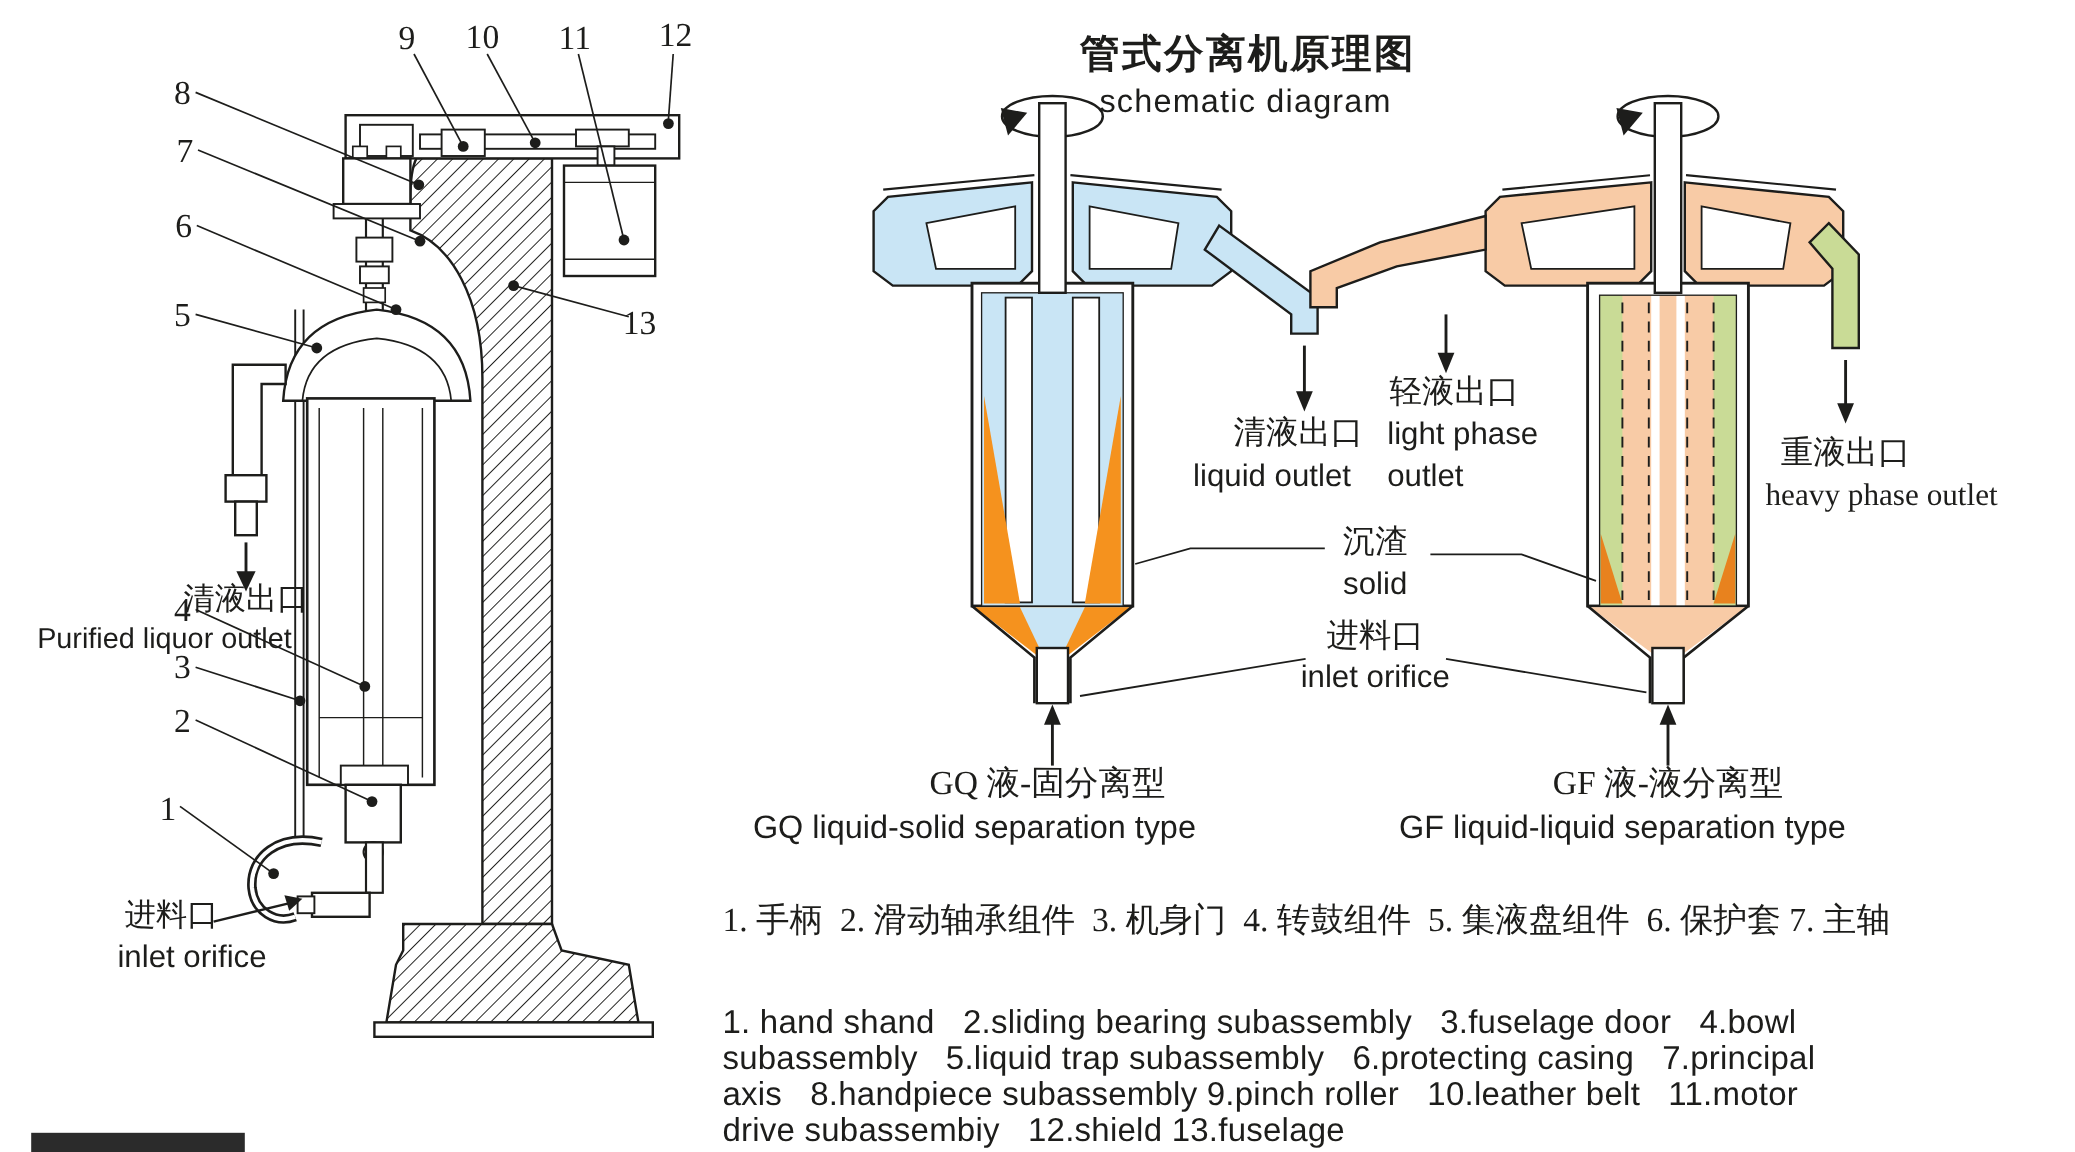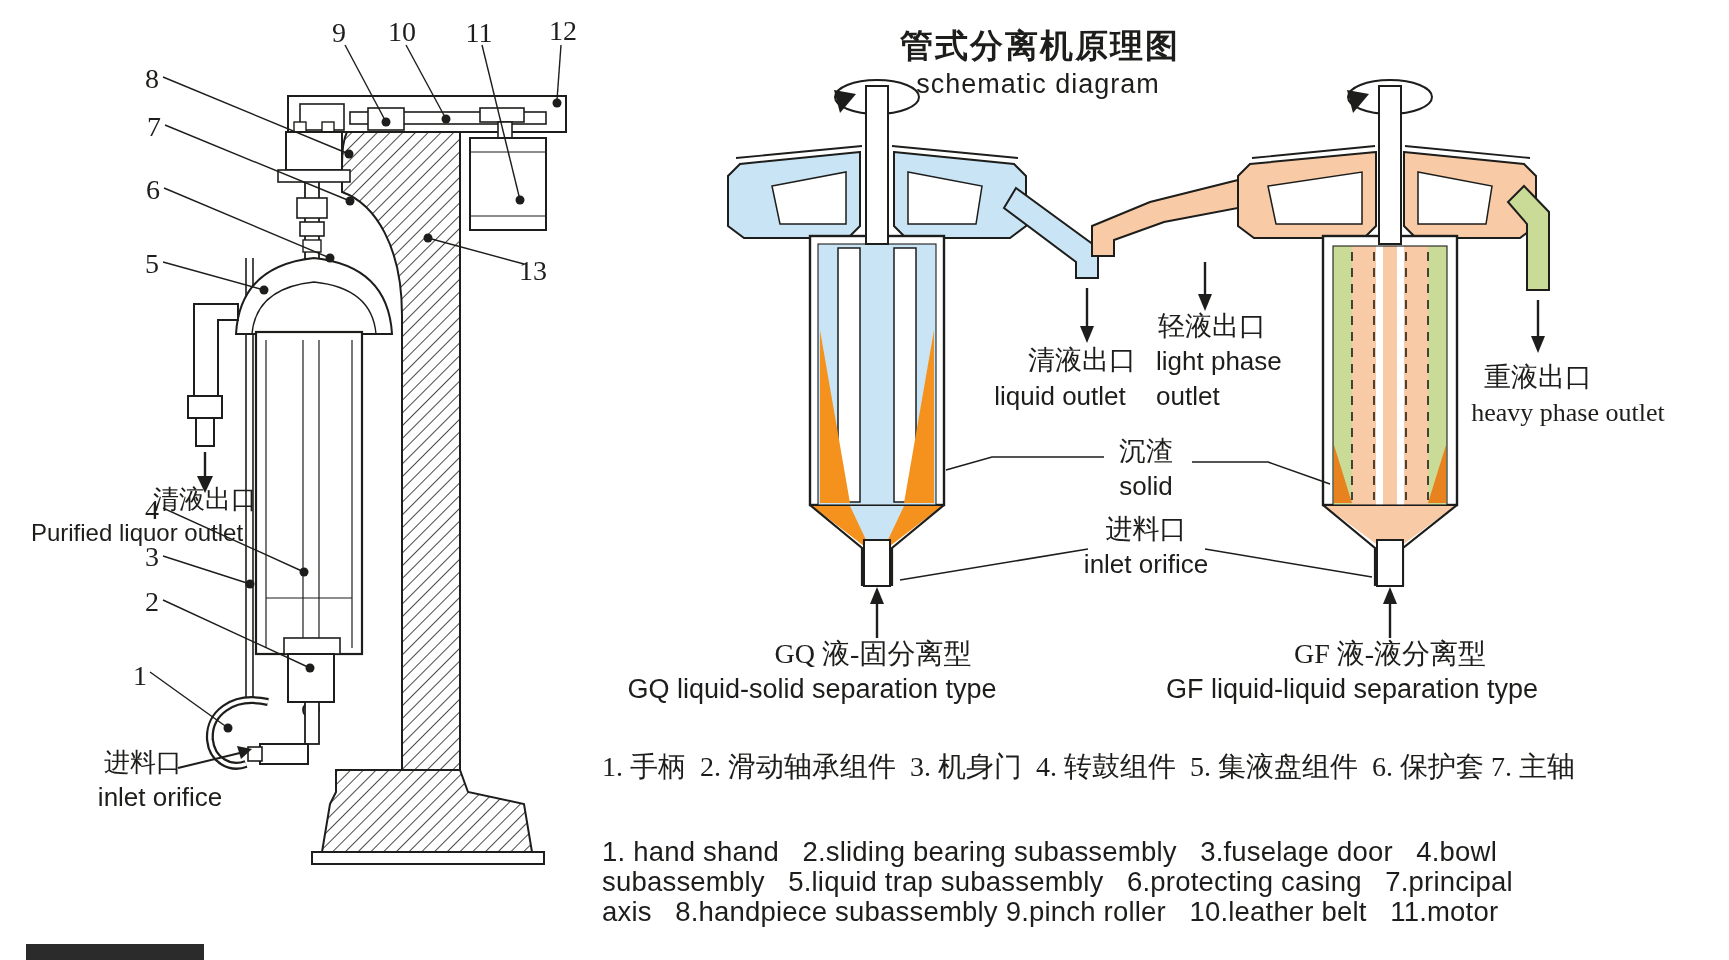--- a/index.html
+++ b/index.html
@@ -247,16 +247,17 @@
 
 <div class="lbl ctr zh s27" style="left:1146px;top:452px;">沉渣</div>
 <div class="lbl ctr en s26" style="left:1146px;top:486px;">solid</div>
 <div class="lbl ctr zh s27" style="left:1146px;top:530px;">进料口</div>
 <div class="lbl ctr en s26" style="left:1146px;top:564px;">inlet orifice</div>
 
 <div class="legend-line leg-zh" style="left:602px;top:748px;">1. 手柄  2. 滑动轴承组件  3. 机身门  4. 转鼓组件  5. 集液盘组件  6. 保护套 7. 主轴</div>
 <div class="legend-line leg-en" style="left:602px;top:836px;">1. hand shand   2.sliding bearing subassembly   3.fuselage door   4.bowl</div>
 <div class="legend-line leg-en" style="left:602px;top:866px;">subassembly   5.liquid trap subassembly   6.protecting casing   7.principal</div>
 <div class="legend-line leg-en" style="left:602px;top:896px;">axis   8.handpiece subassembly 9.pinch roller   10.leather belt   11.motor</div>
+<div class="legend-line leg-en" style="left:602px;top:926px;">drive subassembiy   12.shield 13.fuselage</div>
 
 <div class="watermark"></div>
 
 </div>
 
 </body></html>

